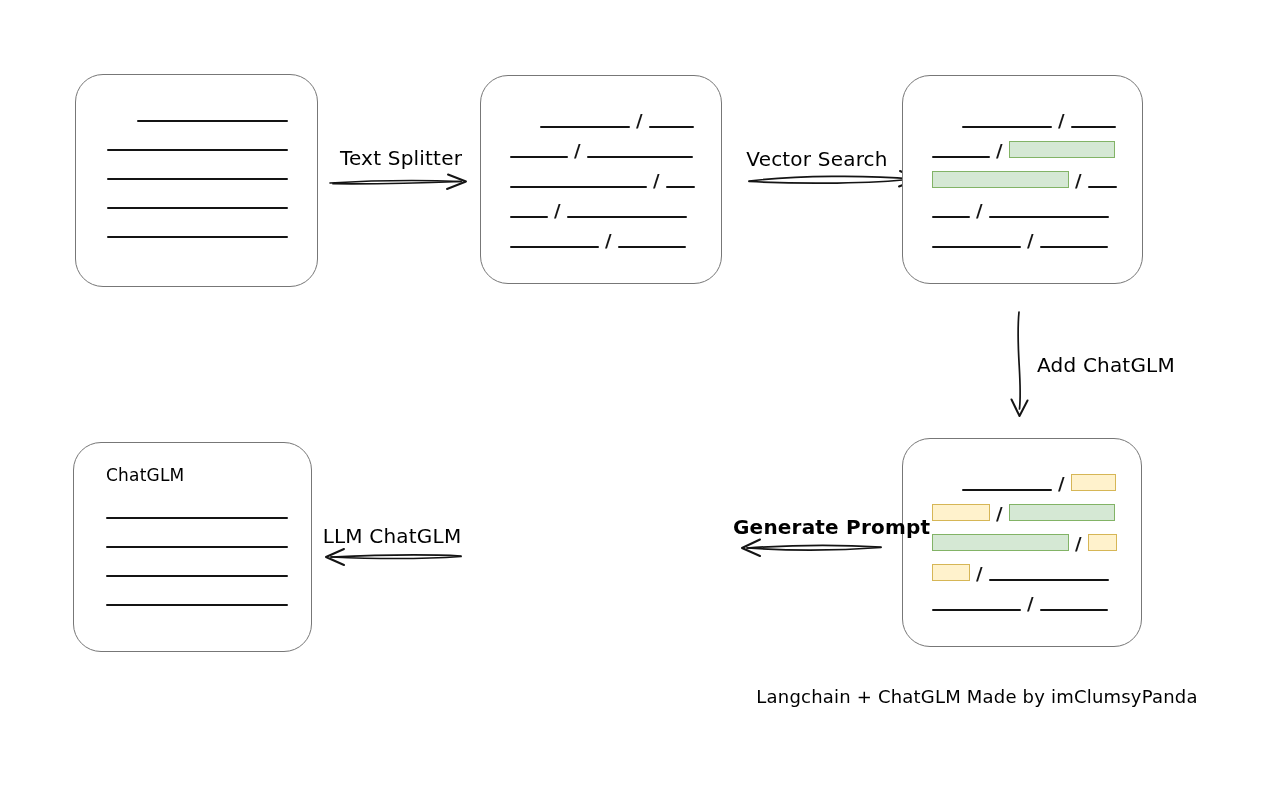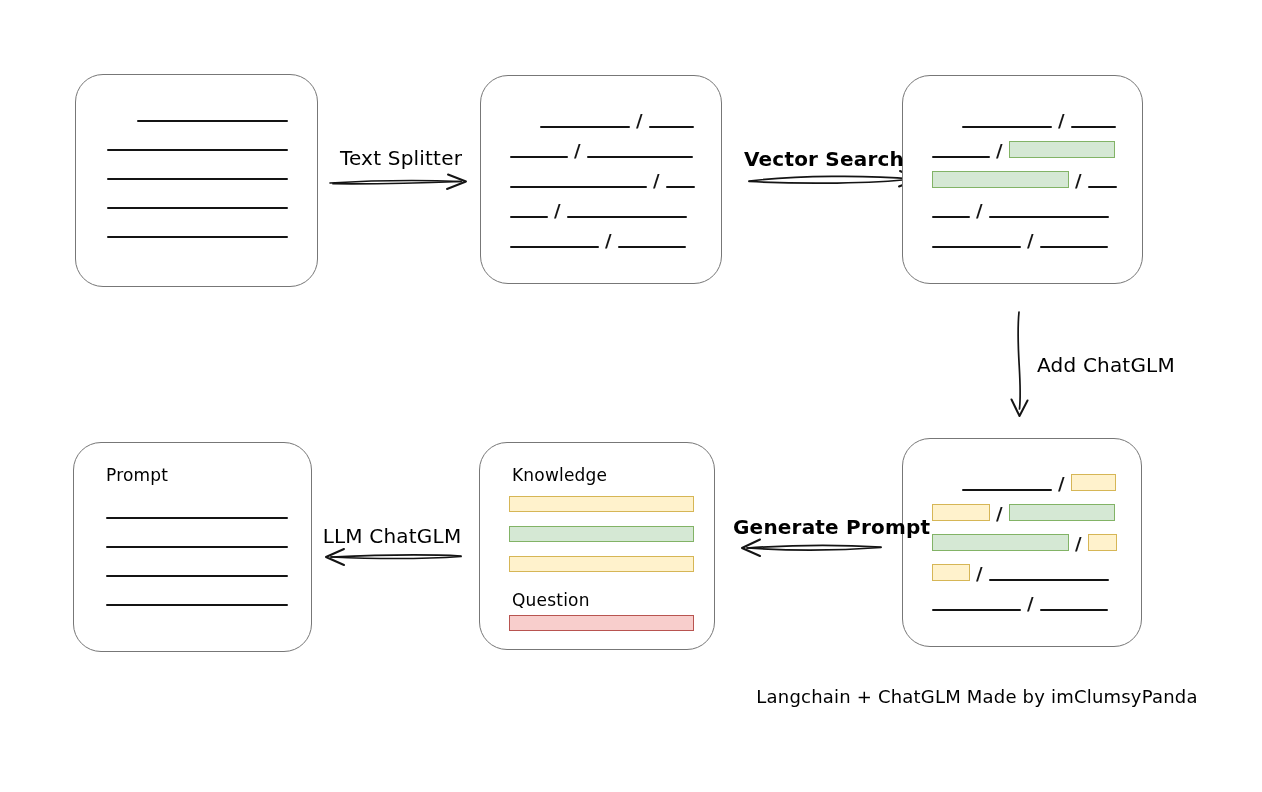--- a/index.html
+++ b/index.html
@@ -61,21 +61,21 @@
   .prompt-box .question-bars  { margin-top: 3px; }
   .answer-box { padding: 20px 0 0 0; }
   .answer-box .node-label { margin-left: 32px; }
 
   
   .arrow-label {
     position: absolute; font-size: 20px; color: #000;
     white-space: nowrap; letter-spacing: 0.2px;
   }
   .ts-label { left: 330px; top: 146px; width: 142px; text-align: center; }
-  .vs-label { left: 744px; top: 147px; width: 146px; text-align: center; font-weight: bold; }
+  .vs-label { left: 744px; top: 147px; width: 146px; text-align: center; }
   .ac-label { left: 1037px; top: 353px; }
   .gp-label { left: 733px; top: 515px; width: 160px; text-align: center; font-weight: bold; }
   .lr-label { left: 322px; top: 524px; width: 140px; text-align: center; }
   .caption {
     position: absolute; left: 690px; top: 686px; width: 574px;
     text-align: center; font-size: 18px; color: #000; letter-spacing: 0.2px;
   }
 
   
   .arrows { position: absolute; top: 0; left: 0; pointer-events: none; }
@@ -223,43 +223,23 @@
           <span class="seg seg-line" style="width: 120px;"></span>
         </div>
         <div class="seg-row">
           <span class="seg seg-line" style="width: 89px;"></span>
           <span class="slash">/</span>
           <span class="seg seg-line" style="width: 68px;"></span>
         </div>
       </div>
   </div>
 
-  <div class="node prompt-box">
-    <div class="node-label">Knowledge</div>
-    <div class="rows bar-rows knowledge-bars">
-        <div class="seg-row">
-          <span class="seg seg-yellow" style="width: 185px;"></span>
-        </div>
-        <div class="seg-row">
-          <span class="seg seg-green" style="width: 185px;"></span>
-        </div>
-        <div class="seg-row">
-          <span class="seg seg-yellow" style="width: 185px;"></span>
-        </div>
-      </div>
-    <div class="node-label question-label">Question</div>
-    <div class="rows bar-rows question-bars">
-        <div class="seg-row">
-          <span class="seg seg-red" style="width: 185px;"></span>
-        </div>
-      </div>
-  </div>
 
   <div class="node answer-box">
-    <div class="node-label">Prompt</div>
+    <div class="node-label">ChatGLM</div>
     <div class="rows answer-rows">
         <div class="seg-row">
           <span class="seg seg-line" style="width: 182px;"></span>
         </div>
         <div class="seg-row">
           <span class="seg seg-line" style="width: 182px;"></span>
         </div>
         <div class="seg-row">
           <span class="seg seg-line" style="width: 182px;"></span>
         </div>

